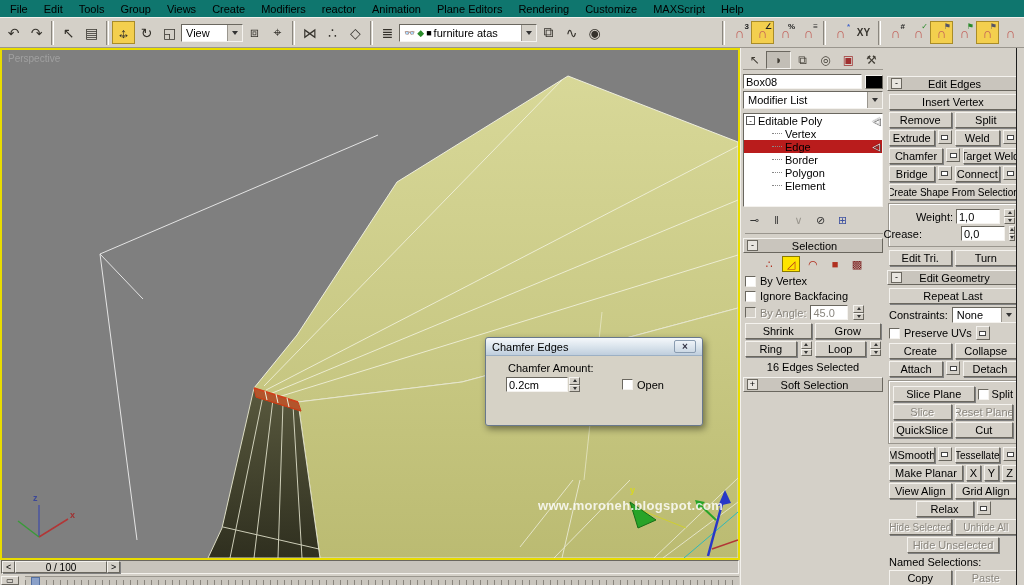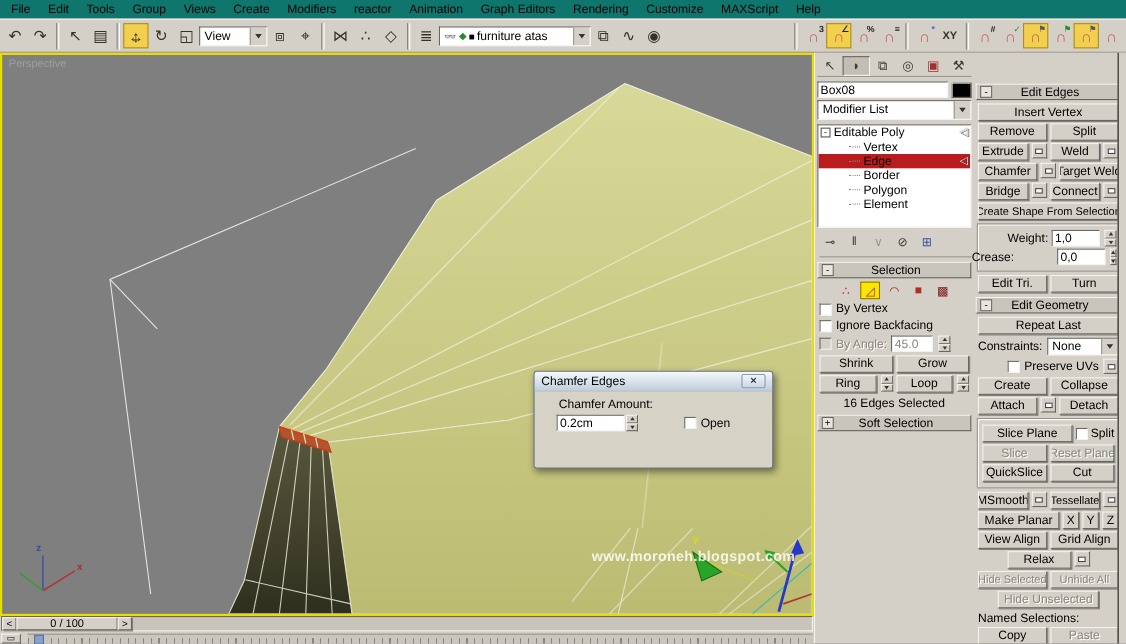--- a/index.html
+++ b/index.html
@@ -104,21 +104,21 @@
 <div class="menubar">
   <span class="menu-item">File</span>
   <span class="menu-item">Edit</span>
   <span class="menu-item">Tools</span>
   <span class="menu-item">Group</span>
   <span class="menu-item">Views</span>
   <span class="menu-item">Create</span>
   <span class="menu-item">Modifiers</span>
   <span class="menu-item">reactor</span>
   <span class="menu-item">Animation</span>
-  <span class="menu-item">Graph Editors</span>
+  <span class="menu-item">Plane Editors</span>
   <span class="menu-item">Rendering</span>
   <span class="menu-item">Customize</span>
   <span class="menu-item">MAXScript</span>
   <span class="menu-item">Help</span>
 </div>
 
 <div class="toolbar">
   <div class="tbtn">
       <span>↶</span>
     </div>
@@ -563,21 +563,21 @@
       </div>
     <div class="crow" style="justify-content:center">
       <label>Constraints:</label>
       <div class="combo" style="flex:1;height:16px">
         <span>None</span>
         <span class="carrow">
             <i class="tri-d"></i>
           </span>
       </div>
     </div>
-    <div class="crow" style="justify-content:flex-end">
+    <div class="crow" style="justify-content:flex-start">
       <span class="cb"></span>
       <label>Preserve UVs</label>
       <span class="sb">
           <i></i>
         </span>
     </div>
     <div class="r2">
       <div class="btn">Create</div>
       <div class="btn">Collapse</div>
     </div>

